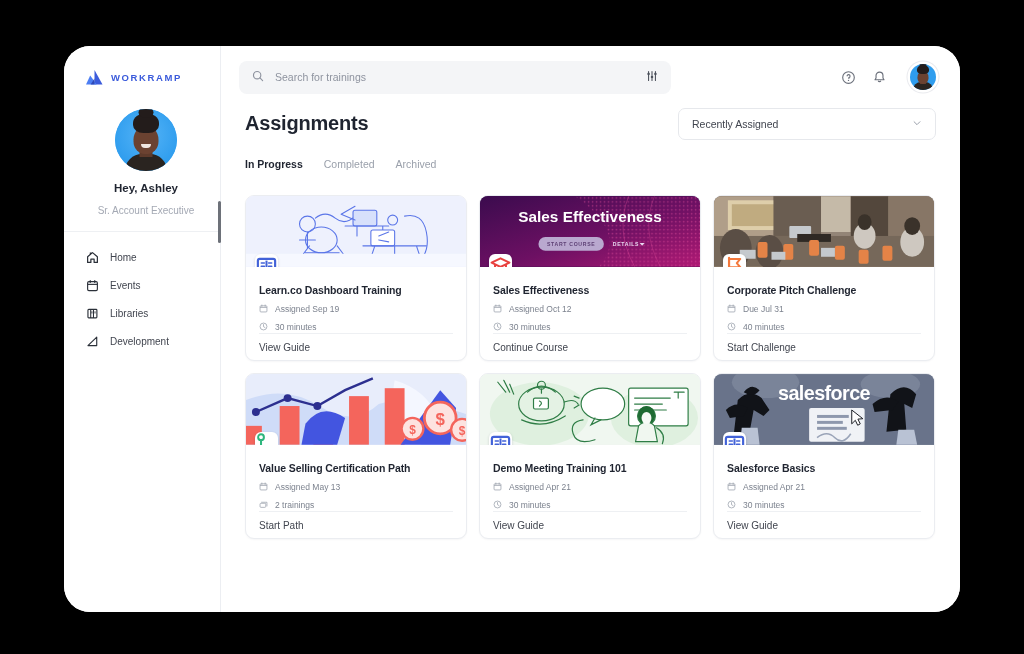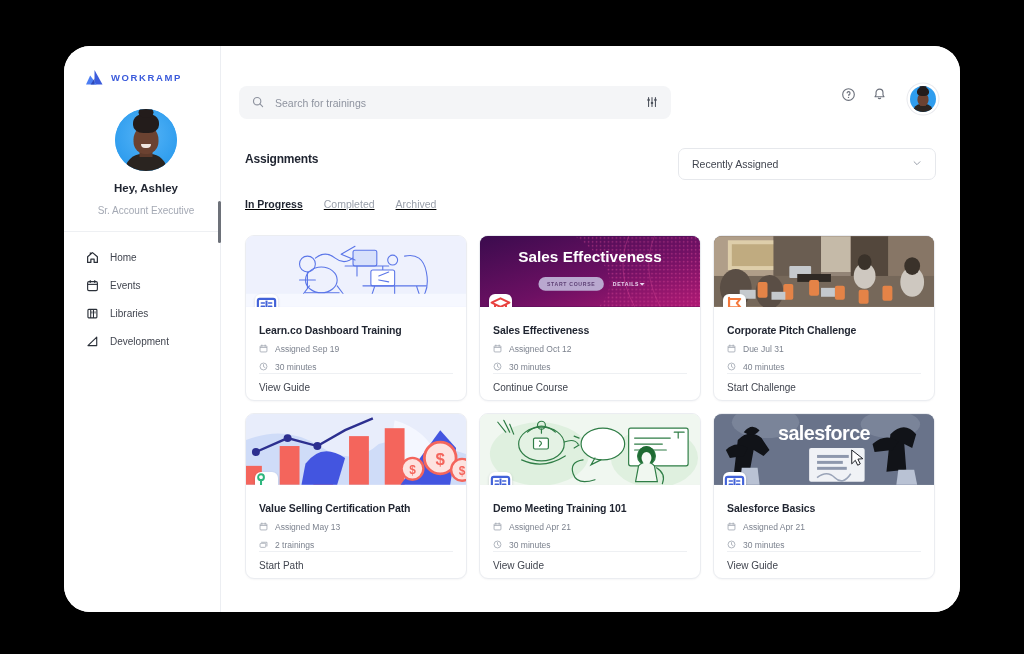--- a/index.html
+++ b/index.html
@@ -78,22 +78,22 @@
   
   .side-scroll {
     position: absolute; right: -1px; top: 155px;
     width: 3px; height: 42px; border-radius: 3px;
     background: #6d7179;
   }
 
   
   .main { flex: 1; display: flex; flex-direction: column; background: #ffffff; min-width:0; }
   .topbar {
-    height: 62px; display: flex; 
-    padding: 0 24px 0 18px; gap: 14px; margin-top: 40px;
+    height: 62px; display: flex; align-items: center;
+    padding: 0 24px 0 18px; gap: 14px;
   }
   .search {
     width: 432px; height: 33px; border-radius: 8px;
     background: #f4f5f7; display: flex; align-items: center;
     padding: 0 13px; gap: 11px;
   }
   .search .s-txt { flex:1; font-size: 10.5px; color: #8e939f; }
   .topbar-spacer { flex: 1; }
   .t-icon { width: 17px; height: 17px; display:flex; align-items:center; justify-content:center; cursor:pointer; }
   .avatar-sm {
@@ -102,27 +102,27 @@
     box-shadow: 0 0 0 2.5px #ffffff, 0 0 0 3.5px #e9eaee;
   }
   .avatar-sm .av-hair { top:1px; width:12px; height:9px; }
   .avatar-sm .av-bun  { top:-2px; width:7px; height:6px; }
   .avatar-sm .av-face { top:7px; width:11px; height:13px; }
   .avatar-sm .av-body { height:8px; width:20px; }
   .avatar-sm .av-neck { bottom:6px; width:6px; height:5px; }
 
   .content { flex: 1; padding: 0 24px 0 24px; overflow: hidden; }
   .page-head { display: flex; align-items: flex-start; justify-content: space-between; }
-  .page-title { font-size: 12px; font-weight: bold; color: #1f2430; padding-top: 4px; letter-spacing: -0.2px; }
+  .page-title { font-size: 20px; font-weight: bold; color: #1f2430; padding-top: 4px; letter-spacing: -0.2px; }
   .sort-select {
     width: 258px; height: 32px; border: 1px solid #e6e8ec; border-radius: 7px;
     display: flex; align-items: center; justify-content: space-between;
     padding: 0 13px; font-size: 10.5px; color: #41454f; cursor: pointer; background:#fff;
   }
-  .tabs { display: flex; gap: 21px; margin-top: 18px; text-decoration: underline; }
+  .tabs { display: flex; gap: 21px; margin-top: 18px; }
   .tab { font-size: 10.5px; color: #9aa0ab; cursor: pointer; padding-bottom: 3px; }
   .tab.active { color: #1f2430; font-weight: bold; }
 
   
   .grid {
     display: grid; grid-template-columns: repeat(3, 222px);
     gap: 12px 12px; margin-top: 22px;
   }
   .card {
     width: 222px; background: #fff; border: 1px solid #ebedf1;

